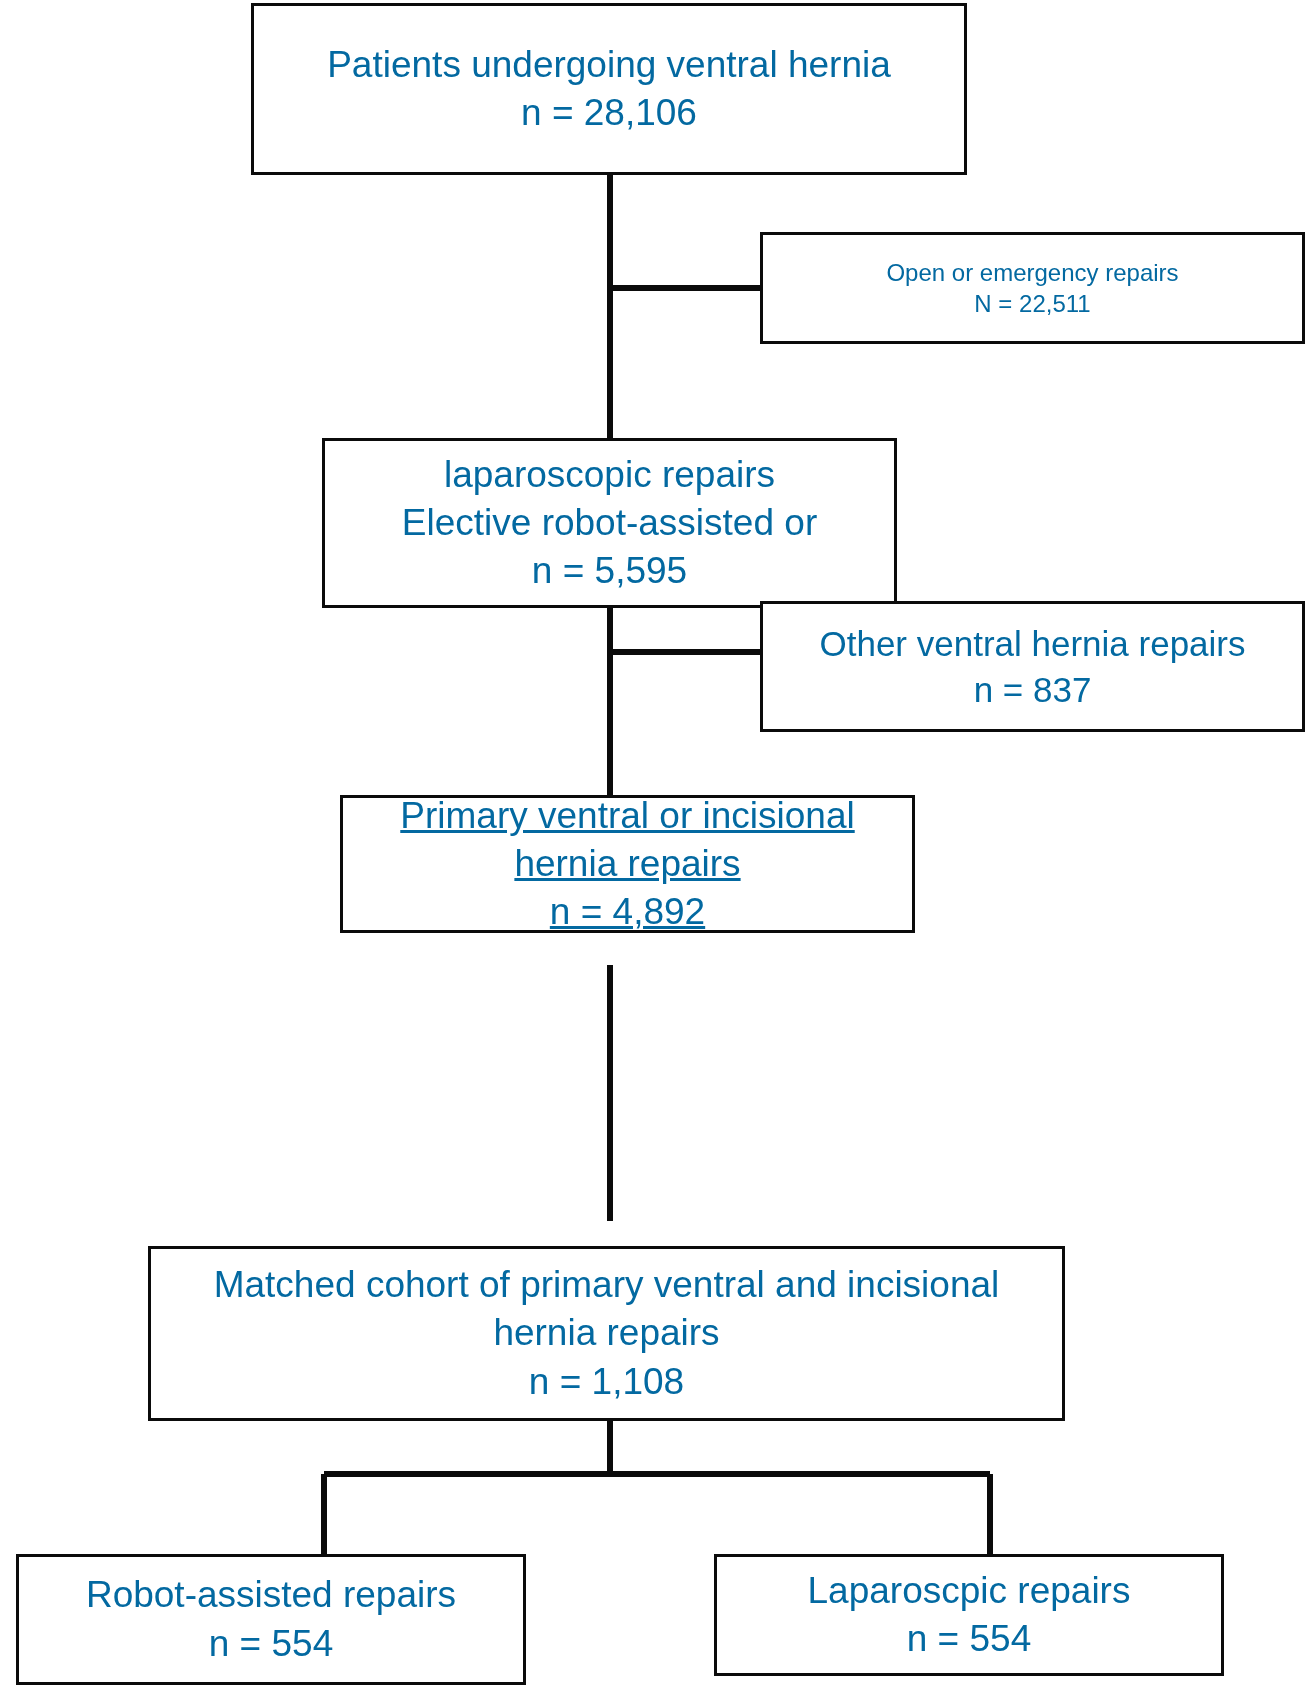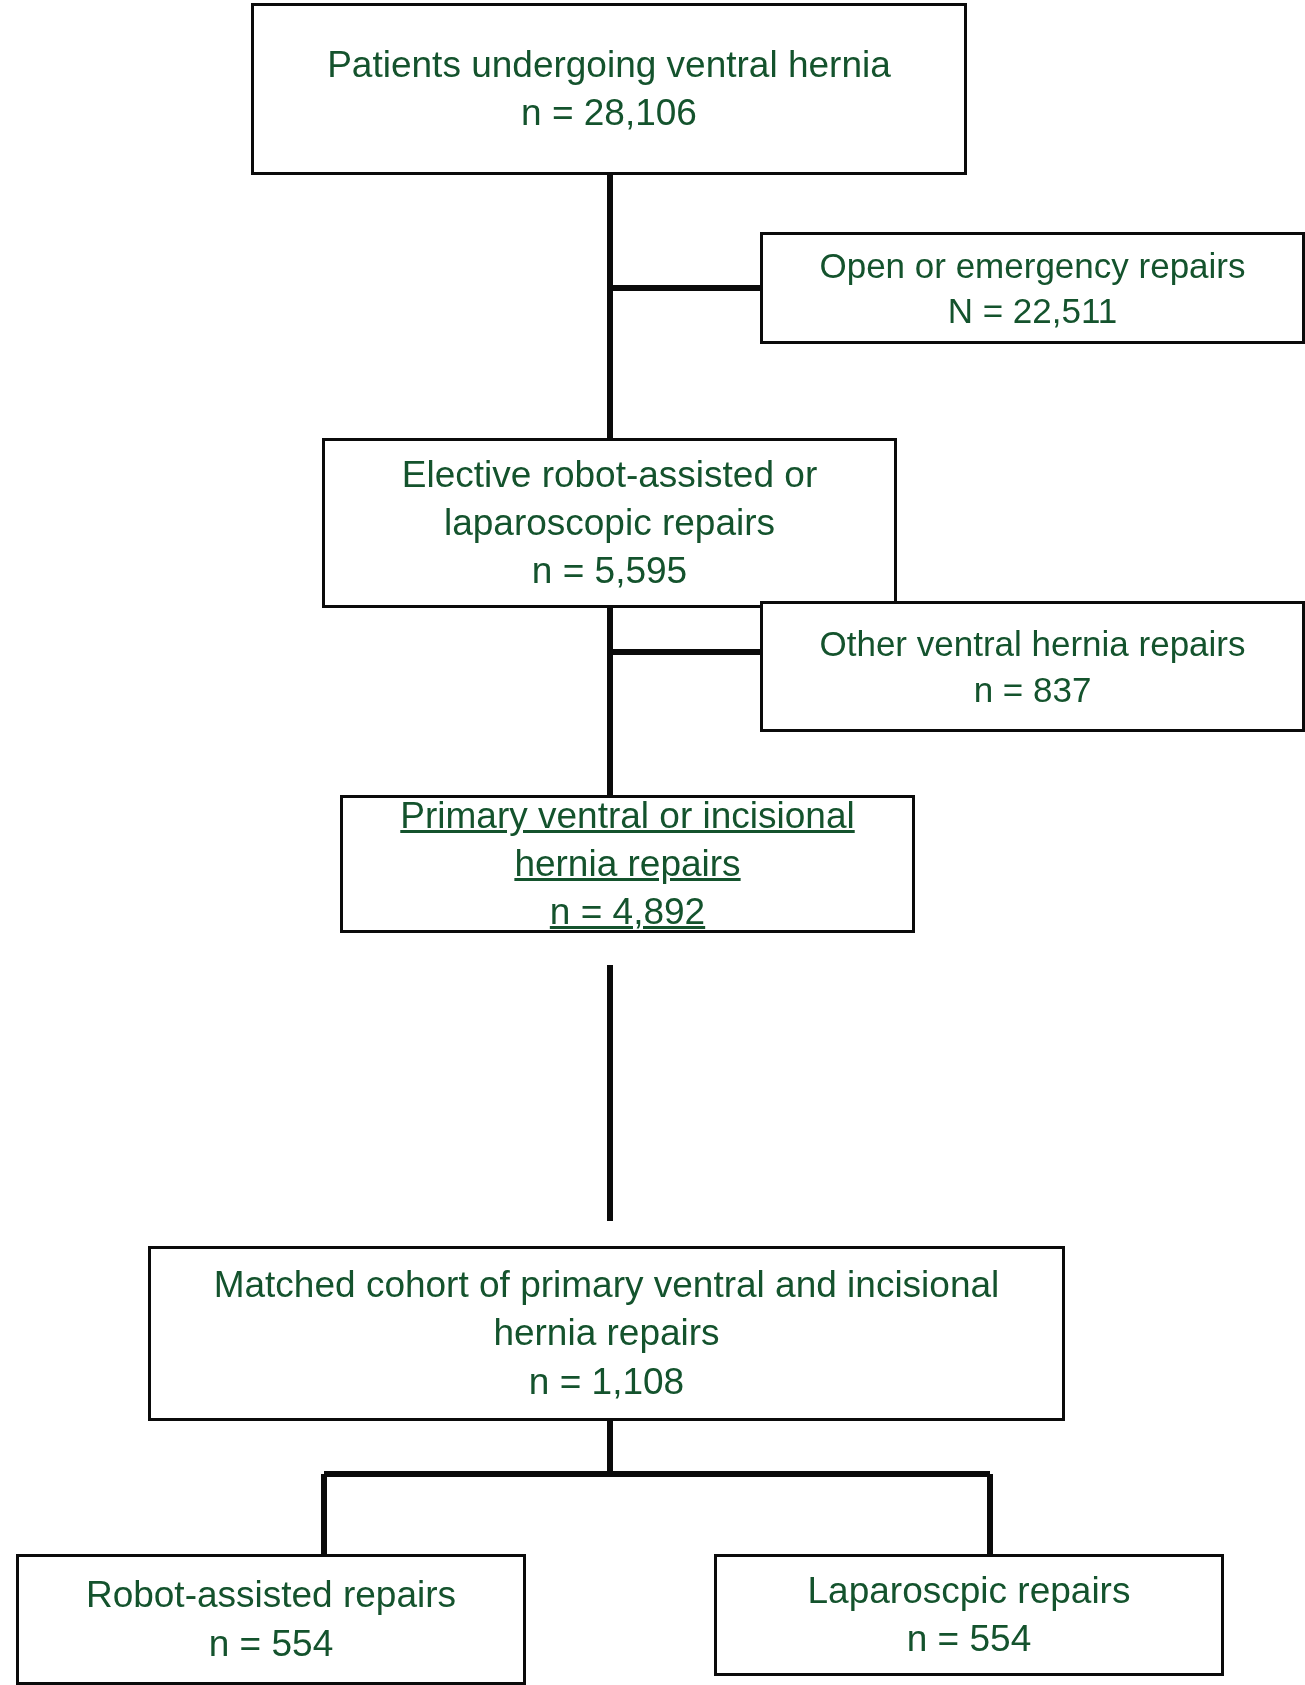--- a/index.html
+++ b/index.html
@@ -27,32 +27,32 @@
   .node {
     position: absolute;
     box-sizing: border-box;
     border: 3px solid #0b0b0b;
     background: #ffffff;
     display: flex;
     flex-direction: column;
     align-items: center;
     justify-content: center;
     text-align: center;
-    color: #14532d;
+    color: #0369a1;
     line-height: 1.30;
     padding: 4px 10px;
     z-index: 2;
   }
   .node .line {
     display: block;
     white-space: nowrap;
   }
   
   #node-total        { left: 251px;  top: 3px;    width: 716px; height: 172px; font-size: 37px; }
-  #node-excluded-open{ left: 760px;  top: 232px;  width: 545px; height: 112px; font-size: 35px; }
+  #node-excluded-open{ left: 760px;  top: 232px;  width: 545px; height: 112px; font-size: 24px; }
   #node-elective     { left: 322px;  top: 438px;  width: 575px; height: 170px; font-size: 37px; }
   #node-excluded-other{left: 760px;  top: 601px;  width: 545px; height: 131px; font-size: 35px; }
   #node-primary      { left: 340px;  top: 795px;  width: 575px; height: 138px; font-size: 37px; text-decoration: underline; }
   #node-matched      { left: 148px;  top: 1221px; width: 917px; height: 175px; font-size: 37px; margin-top: 25px; }
   #node-robot        { left: 8px;    top: 1554px; width: 510px; height: 131px; font-size: 37px; margin-left: 8px; }
   #node-lap          { left: 714px;  top: 1554px; width: 510px; height: 122px; font-size: 37px; }
 </style>
 </head>
 <body>
 
@@ -82,22 +82,22 @@
     <span class="line">Patients undergoing ventral hernia</span>
     <span class="line">n = 28,106</span>
   </div>
 
   <div class="node" id="node-excluded-open">
     <span class="line">Open or emergency repairs</span>
     <span class="line">N = 22,511</span>
   </div>
 
   <div class="node" id="node-elective">
+    <span class="line">laparoscopic repairs</span>
     <span class="line">Elective robot-assisted or</span>
-    <span class="line">laparoscopic repairs</span>
     <span class="line">n = 5,595</span>
   </div>
 
   <div class="node" id="node-excluded-other">
     <span class="line">Other ventral hernia repairs</span>
     <span class="line">n = 837</span>
   </div>
 
   <div class="node" id="node-primary">
     <span class="line">Primary ventral or incisional</span>

